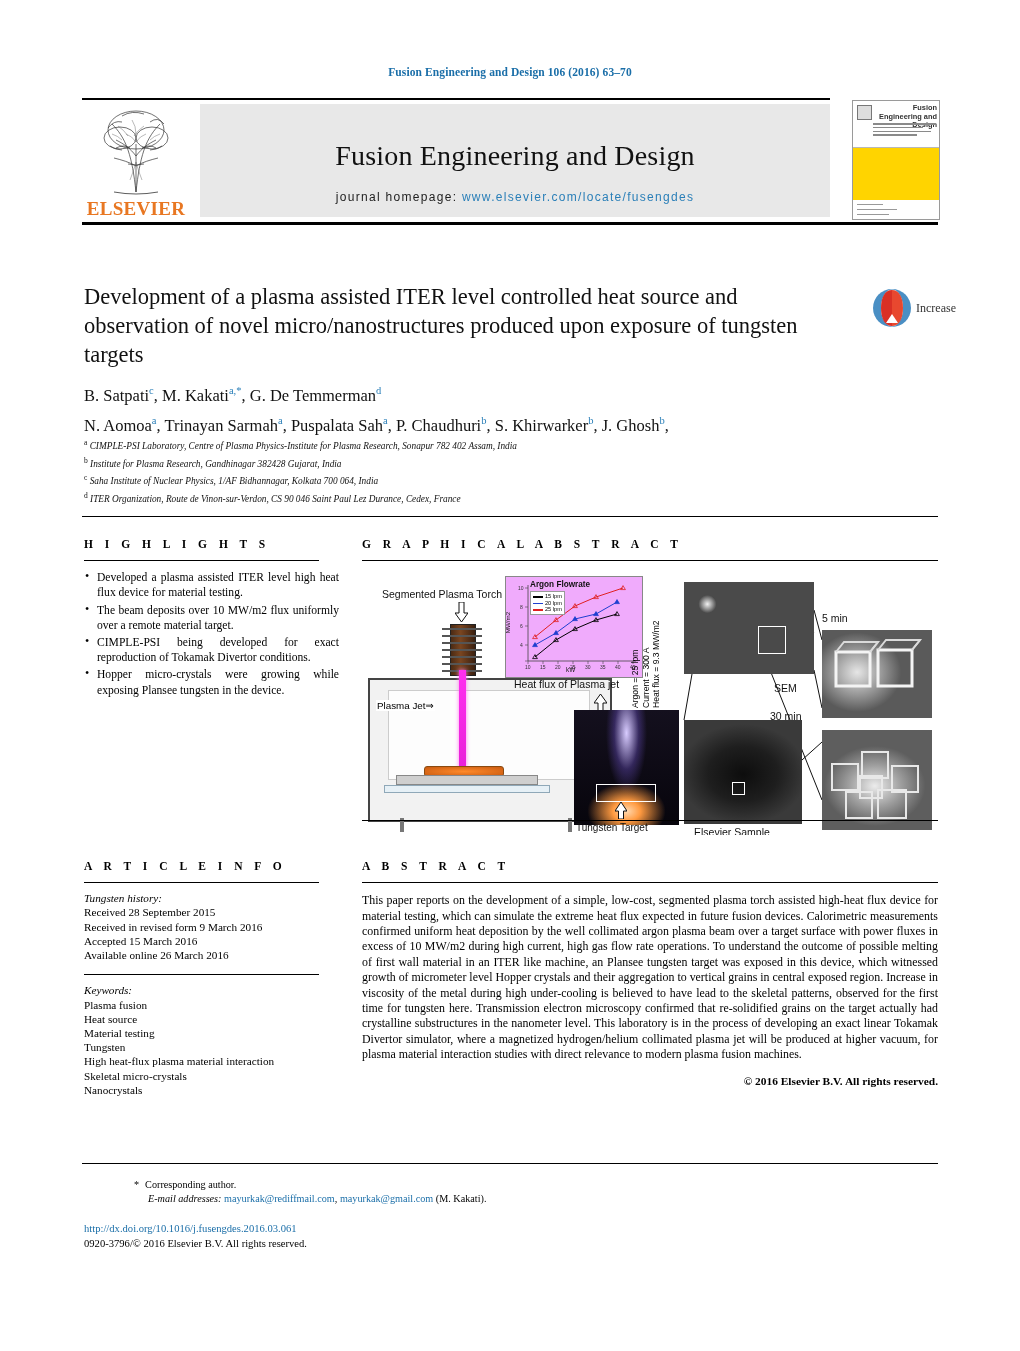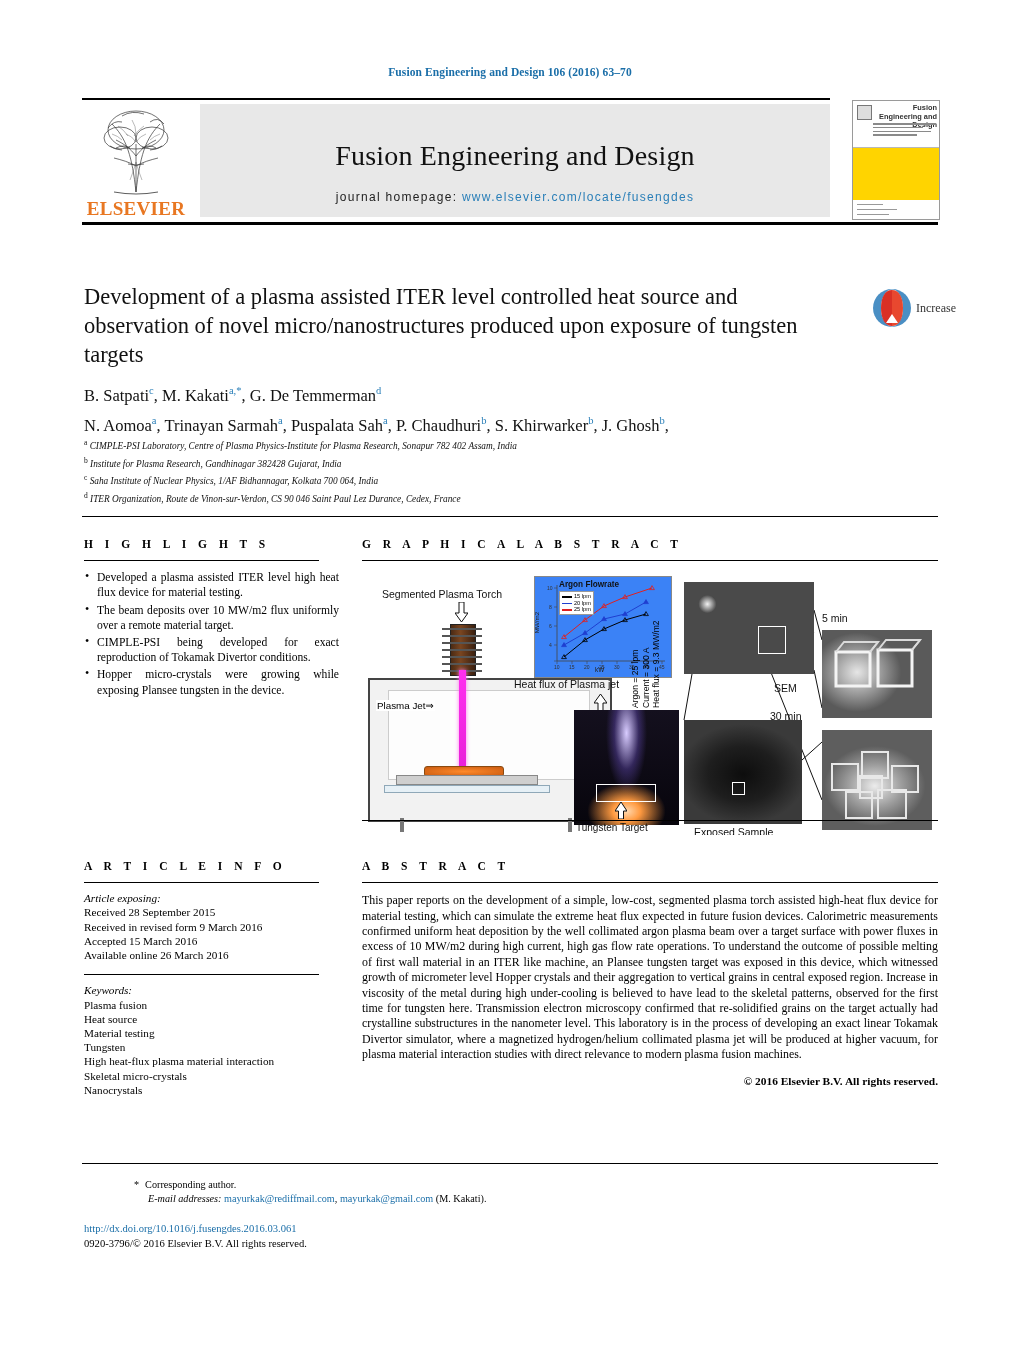--- a/index.html
+++ b/index.html
@@ -378,24 +378,24 @@
   }
   .leg {
     position: absolute;
     width: 4px; height: 14px;
     background: #777;
   }
 
   
   .inset-plot {
     position: absolute;
-    left: 172px; top: 6px;
+    left: 143px; top: 6px;
     width: 136px; height: 100px;
     border: 1px solid #888;
-    background: #3b82f6;
+    background: #f0abfc;
     text-align: center;
   }
   .ip-title {
     position: absolute;
     left: 24px; top: 3px;
     font-family: "Liberation Sans", sans-serif;
     font-size: 8.2px;
     font-weight: bold;
     color: #111;
   }
@@ -928,31 +928,31 @@
             <rect x="70" y="36" width="26" height="26"></rect>
             <rect x="24" y="62" width="26" height="26"></rect>
             <rect x="56" y="60" width="28" height="28"></rect>
             <rect x="38" y="46" width="22" height="22"></rect>
           </g>
         </svg>
       </div>
       <div class="sem-sample">
         <div class="sample-sel"></div>
       </div>
-      <div class="sem-label" style="left:332px;top:256px">Exposed Sample</div>
+      <div class="sem-label" style="left:332px;top:256px">Elsevier Sample</div>
     </div>
 
     <div class="ga-rule-bot"></div>
   </div>
 
   <div class="art-info">
     <div class="sec-head">A R T I C L E   I N F O</div>
     <div class="ai-rule"></div>
     <div class="ai-body">
-      <div class="lbl">Article exposing:</div>
+      <div class="lbl">Tungsten history:</div>
       <div>Received 28 September 2015</div>
       <div>Received in revised form 9 March 2016</div>
       <div>Accepted 15 March 2016</div>
       <div>Available online 26 March 2016</div>
     </div>
     <div class="ai-rule2"></div>
     <div class="kw-body">
       <div class="lbl" style="font-style:italic">Keywords:</div>
       <div>Plasma fusion</div>
       <div>Heat source</div>

